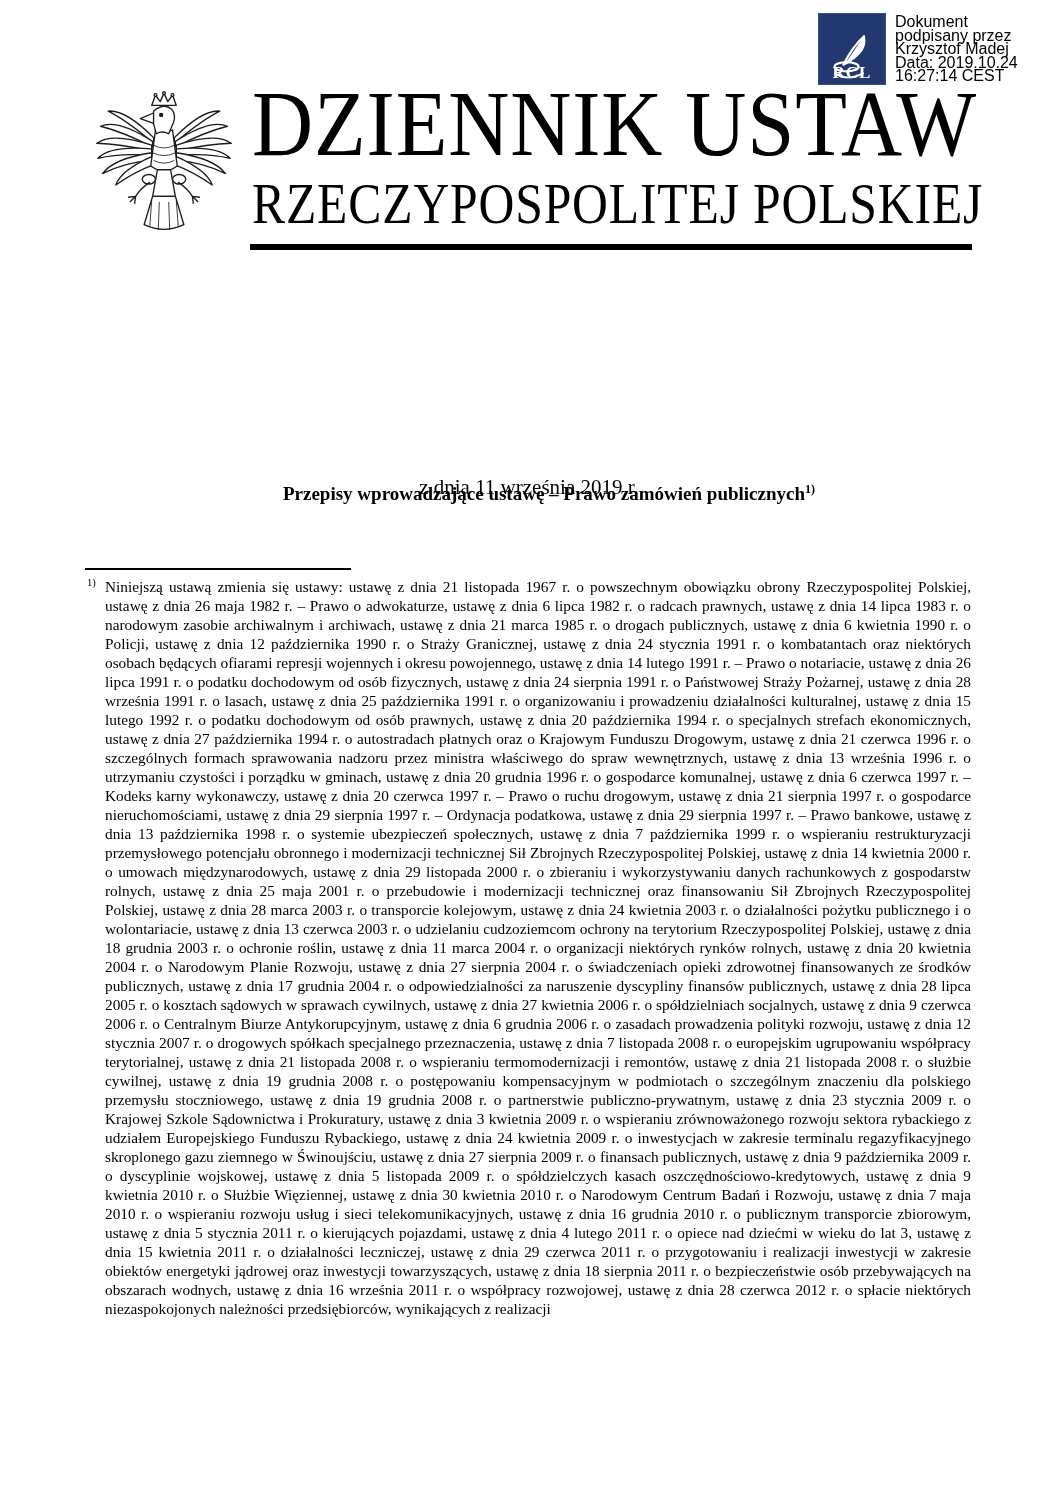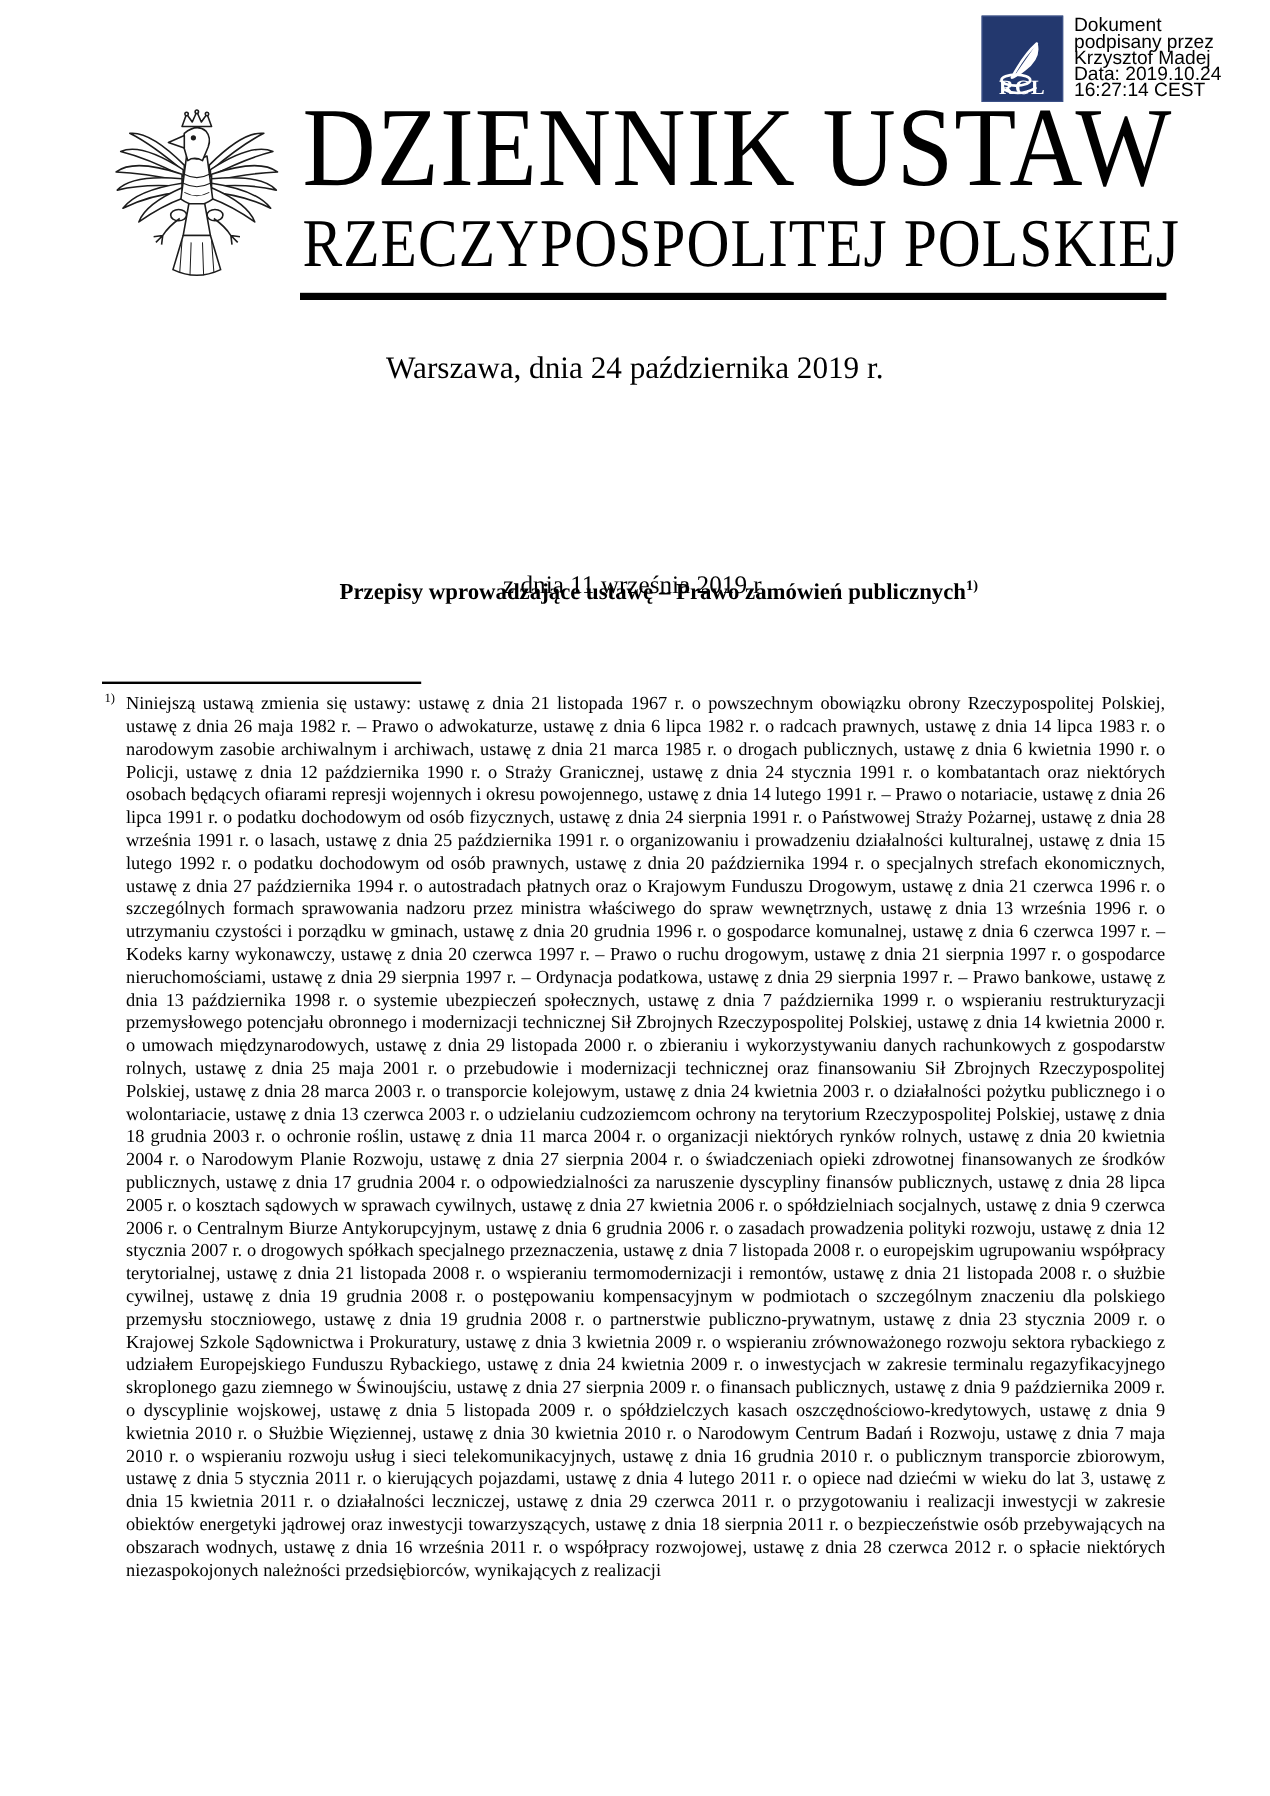--- a/index.html
+++ b/index.html
@@ -122,21 +122,20 @@
       <circle cx="66" cy="5" r="1.5"></circle>
         <circle cx="75" cy="3" r="1.5"></circle>
         <circle cx="84" cy="5" r="1.5"></circle>
     </g>
   </svg>
 
   <div class="m-title">DZIENNIK USTAW</div>
   <div class="m-sub">RZECZYPOSPOLITEJ POLSKIEJ</div>
   <div class="m-rule"></div>
 
-  <div class="cline dateline">Warszawa, dnia 24 października 2019 r.</div>
 
   <div class="cline act-date">z dnia 11 września 2019 r.</div>
   <div class="cline act-title">
     <span>Przepisy wprowadzające ustawę – Prawo zamówień publicznych</span><sup>1)</sup>
   </div>
 
   <div class="fn-rule"></div>
   <div class="footnote">
     <sup class="fn-marker">1)</sup>
     <div class="fn-text">Niniejszą ustawą zmienia się ustawy: ustawę z dnia 21 listopada 1967 r. o powszechnym obowiązku obrony Rzeczypospolitej Polskiej, ustawę z dnia 26 maja 1982 r. – Prawo o adwokaturze, ustawę z dnia 6 lipca 1982 r. o radcach prawnych, ustawę z dnia 14 lipca 1983 r. o narodowym zasobie archiwalnym i archiwach, ustawę z dnia 21 marca 1985 r. o drogach publicznych, ustawę z dnia 6 kwietnia 1990 r. o Policji, ustawę z dnia 12 października 1990 r. o Straży Granicznej, ustawę z dnia 24 stycznia 1991 r. o kombatantach oraz niektórych osobach będących ofiarami represji wojennych i okresu powojennego, ustawę z dnia 14 lutego 1991 r. – Prawo o notariacie, ustawę z dnia 26 lipca 1991 r. o podatku dochodowym od osób fizycznych, ustawę z dnia 24 sierpnia 1991 r. o Państwowej Straży Pożarnej, ustawę z dnia 28 września 1991 r. o lasach, ustawę z dnia 25 października 1991 r. o organizowaniu i prowadzeniu działalności kulturalnej, ustawę z dnia 15 lutego 1992 r. o podatku dochodowym od osób prawnych, ustawę z dnia 20 października 1994 r. o specjalnych strefach ekonomicznych, ustawę z dnia 27 października 1994 r. o autostradach płatnych oraz o Krajowym Funduszu Drogowym, ustawę z dnia 21 czerwca 1996 r. o szczególnych formach sprawowania nadzoru przez ministra właściwego do spraw wewnętrznych, ustawę z dnia 13 września 1996 r. o utrzymaniu czystości i porządku w gminach, ustawę z dnia 20 grudnia 1996 r. o gospodarce komunalnej, ustawę z dnia 6 czerwca 1997 r. – Kodeks karny wykonawczy, ustawę z dnia 20 czerwca 1997 r. – Prawo o ruchu drogowym, ustawę z dnia 21 sierpnia 1997 r. o gospodarce nieruchomościami, ustawę z dnia 29 sierpnia 1997 r. – Ordynacja podatkowa, ustawę z dnia 29 sierpnia 1997 r. – Prawo bankowe, ustawę z dnia 13 października 1998 r. o systemie ubezpieczeń społecznych, ustawę z dnia 7 października 1999 r. o wspieraniu restrukturyzacji przemysłowego potencjału obronnego i modernizacji technicznej Sił Zbrojnych Rzeczypospolitej Polskiej, ustawę z dnia 14 kwietnia 2000 r. o umowach międzynarodowych, ustawę z dnia 29 listopada 2000 r. o zbieraniu i wykorzystywaniu danych rachunkowych z gospodarstw rolnych, ustawę z dnia 25 maja 2001 r. o przebudowie i modernizacji technicznej oraz finansowaniu Sił Zbrojnych Rzeczypospolitej Polskiej, ustawę z dnia 28 marca 2003 r. o transporcie kolejowym, ustawę z dnia 24 kwietnia 2003 r. o działalności pożytku publicznego i o wolontariacie, ustawę z dnia 13 czerwca 2003 r. o udzielaniu cudzoziemcom ochrony na terytorium Rzeczypospolitej Polskiej, ustawę z dnia 18 grudnia 2003 r. o ochronie roślin, ustawę z dnia 11 marca 2004 r. o organizacji niektórych rynków rolnych, ustawę z dnia 20 kwietnia 2004 r. o Narodowym Planie Rozwoju, ustawę z dnia 27 sierpnia 2004 r. o świadczeniach opieki zdrowotnej finansowanych ze środków publicznych, ustawę z dnia 17 grudnia 2004 r. o odpowiedzialności za naruszenie dyscypliny finansów publicznych, ustawę z dnia 28 lipca 2005 r. o kosztach sądowych w sprawach cywilnych, ustawę z dnia 27 kwietnia 2006 r. o spółdzielniach socjalnych, ustawę z dnia 9 czerwca 2006 r. o Centralnym Biurze Antykorupcyjnym, ustawę z dnia 6 grudnia 2006 r. o zasadach prowadzenia polityki rozwoju, ustawę z dnia 12 stycznia 2007 r. o drogowych spółkach specjalnego przeznaczenia, ustawę z dnia 7 listopada 2008 r. o europejskim ugrupowaniu współpracy terytorialnej, ustawę z dnia 21 listopada 2008 r. o wspieraniu termomodernizacji i remontów, ustawę z dnia 21 listopada 2008 r. o służbie cywilnej, ustawę z dnia 19 grudnia 2008 r. o postępowaniu kompensacyjnym w podmiotach o szczególnym znaczeniu dla polskiego przemysłu stoczniowego, ustawę z dnia 19 grudnia 2008 r. o partnerstwie publiczno-prywatnym, ustawę z dnia 23 stycznia 2009 r. o Krajowej Szkole Sądownictwa i Prokuratury, ustawę z dnia 3 kwietnia 2009 r. o wspieraniu zrównoważonego rozwoju sektora rybackiego z udziałem Europejskiego Funduszu Rybackiego, ustawę z dnia 24 kwietnia 2009 r. o inwestycjach w zakresie terminalu regazyfikacyjnego skroplonego gazu ziemnego w Świnoujściu, ustawę z dnia 27 sierpnia 2009 r. o finansach publicznych, ustawę z dnia 9 października 2009 r. o dyscyplinie wojskowej, ustawę z dnia 5 listopada 2009 r. o spółdzielczych kasach oszczędnościowo-kredytowych, ustawę z dnia 9 kwietnia 2010 r. o Służbie Więziennej, ustawę z dnia 30 kwietnia 2010 r. o Narodowym Centrum Badań i Rozwoju, ustawę z dnia 7 maja 2010 r. o wspieraniu rozwoju usług i sieci telekomunikacyjnych, ustawę z dnia 16 grudnia 2010 r. o publicznym transporcie zbiorowym, ustawę z dnia 5 stycznia 2011 r. o kierujących pojazdami, ustawę z dnia 4 lutego 2011 r. o opiece nad dziećmi w wieku do lat 3, ustawę z dnia 15 kwietnia 2011 r. o działalności leczniczej, ustawę z dnia 29 czerwca 2011 r. o przygotowaniu i realizacji inwestycji w zakresie obiektów energetyki jądrowej oraz inwestycji towarzyszących, ustawę z dnia 18 sierpnia 2011 r. o bezpieczeństwie osób przebywających na obszarach wodnych, ustawę z dnia 16 września 2011 r. o współpracy rozwojowej, ustawę z dnia 28 czerwca 2012 r. o spłacie niektórych niezaspokojonych należności przedsiębiorców, wynikających z realizacji</div>

